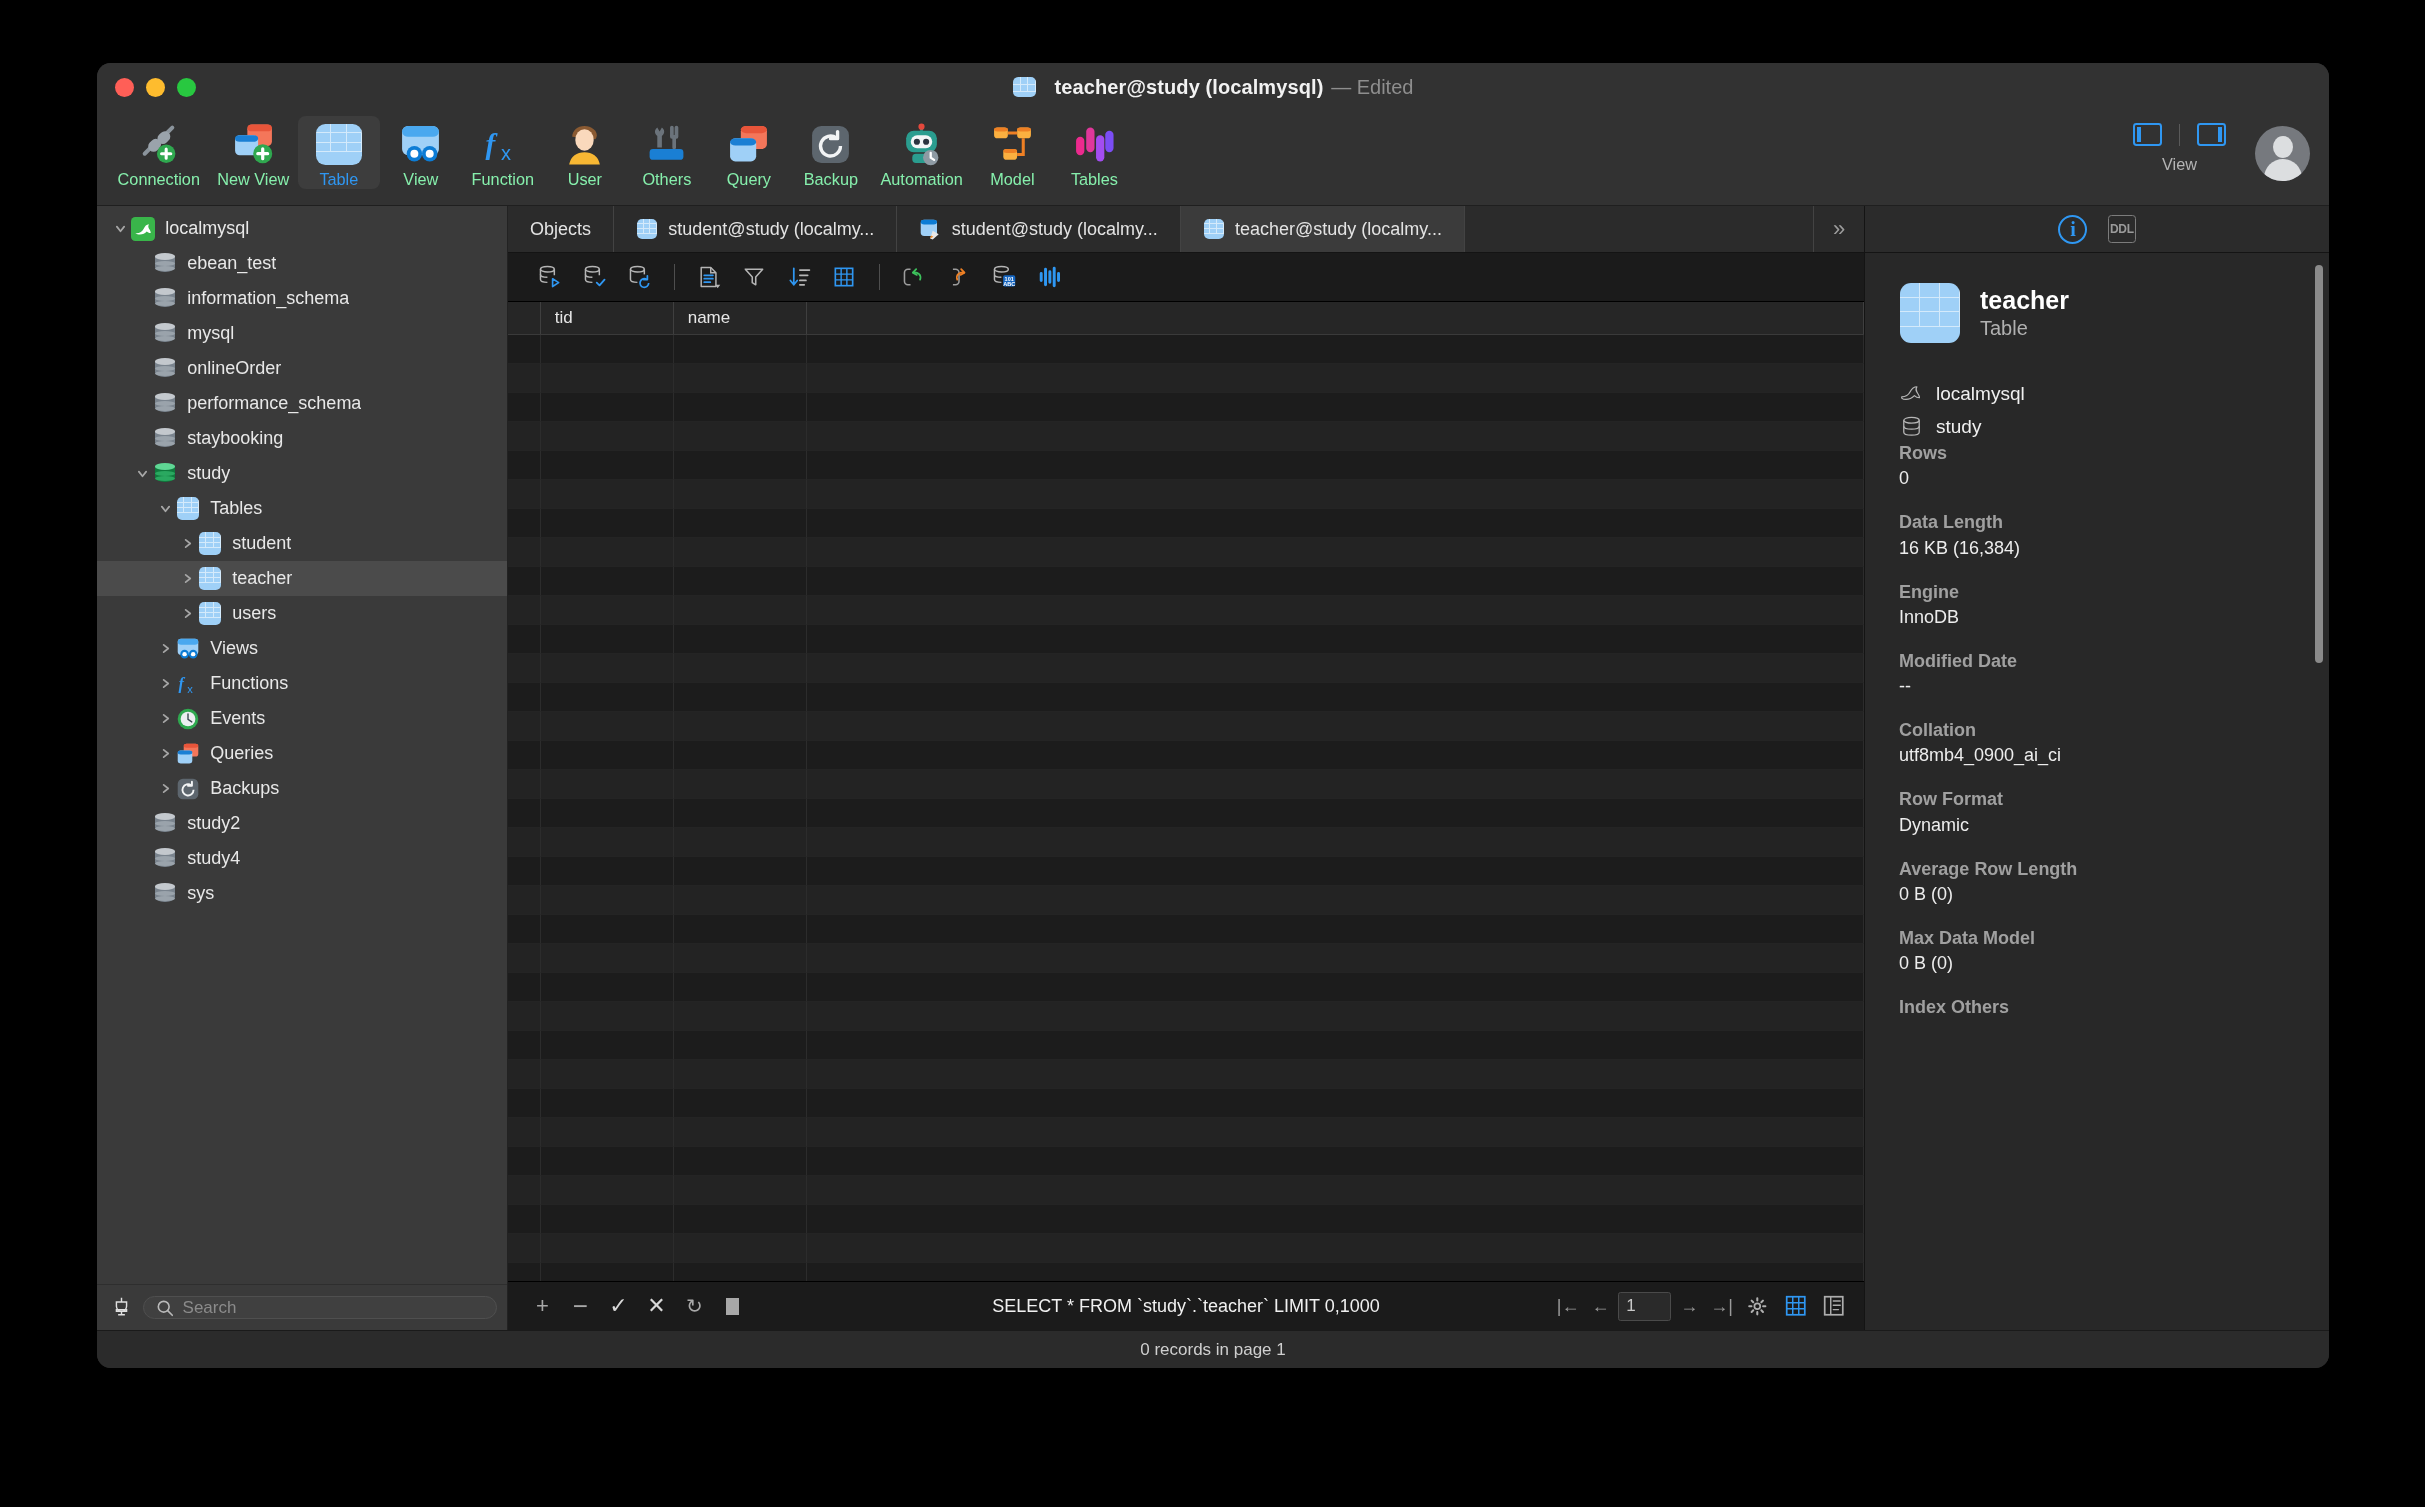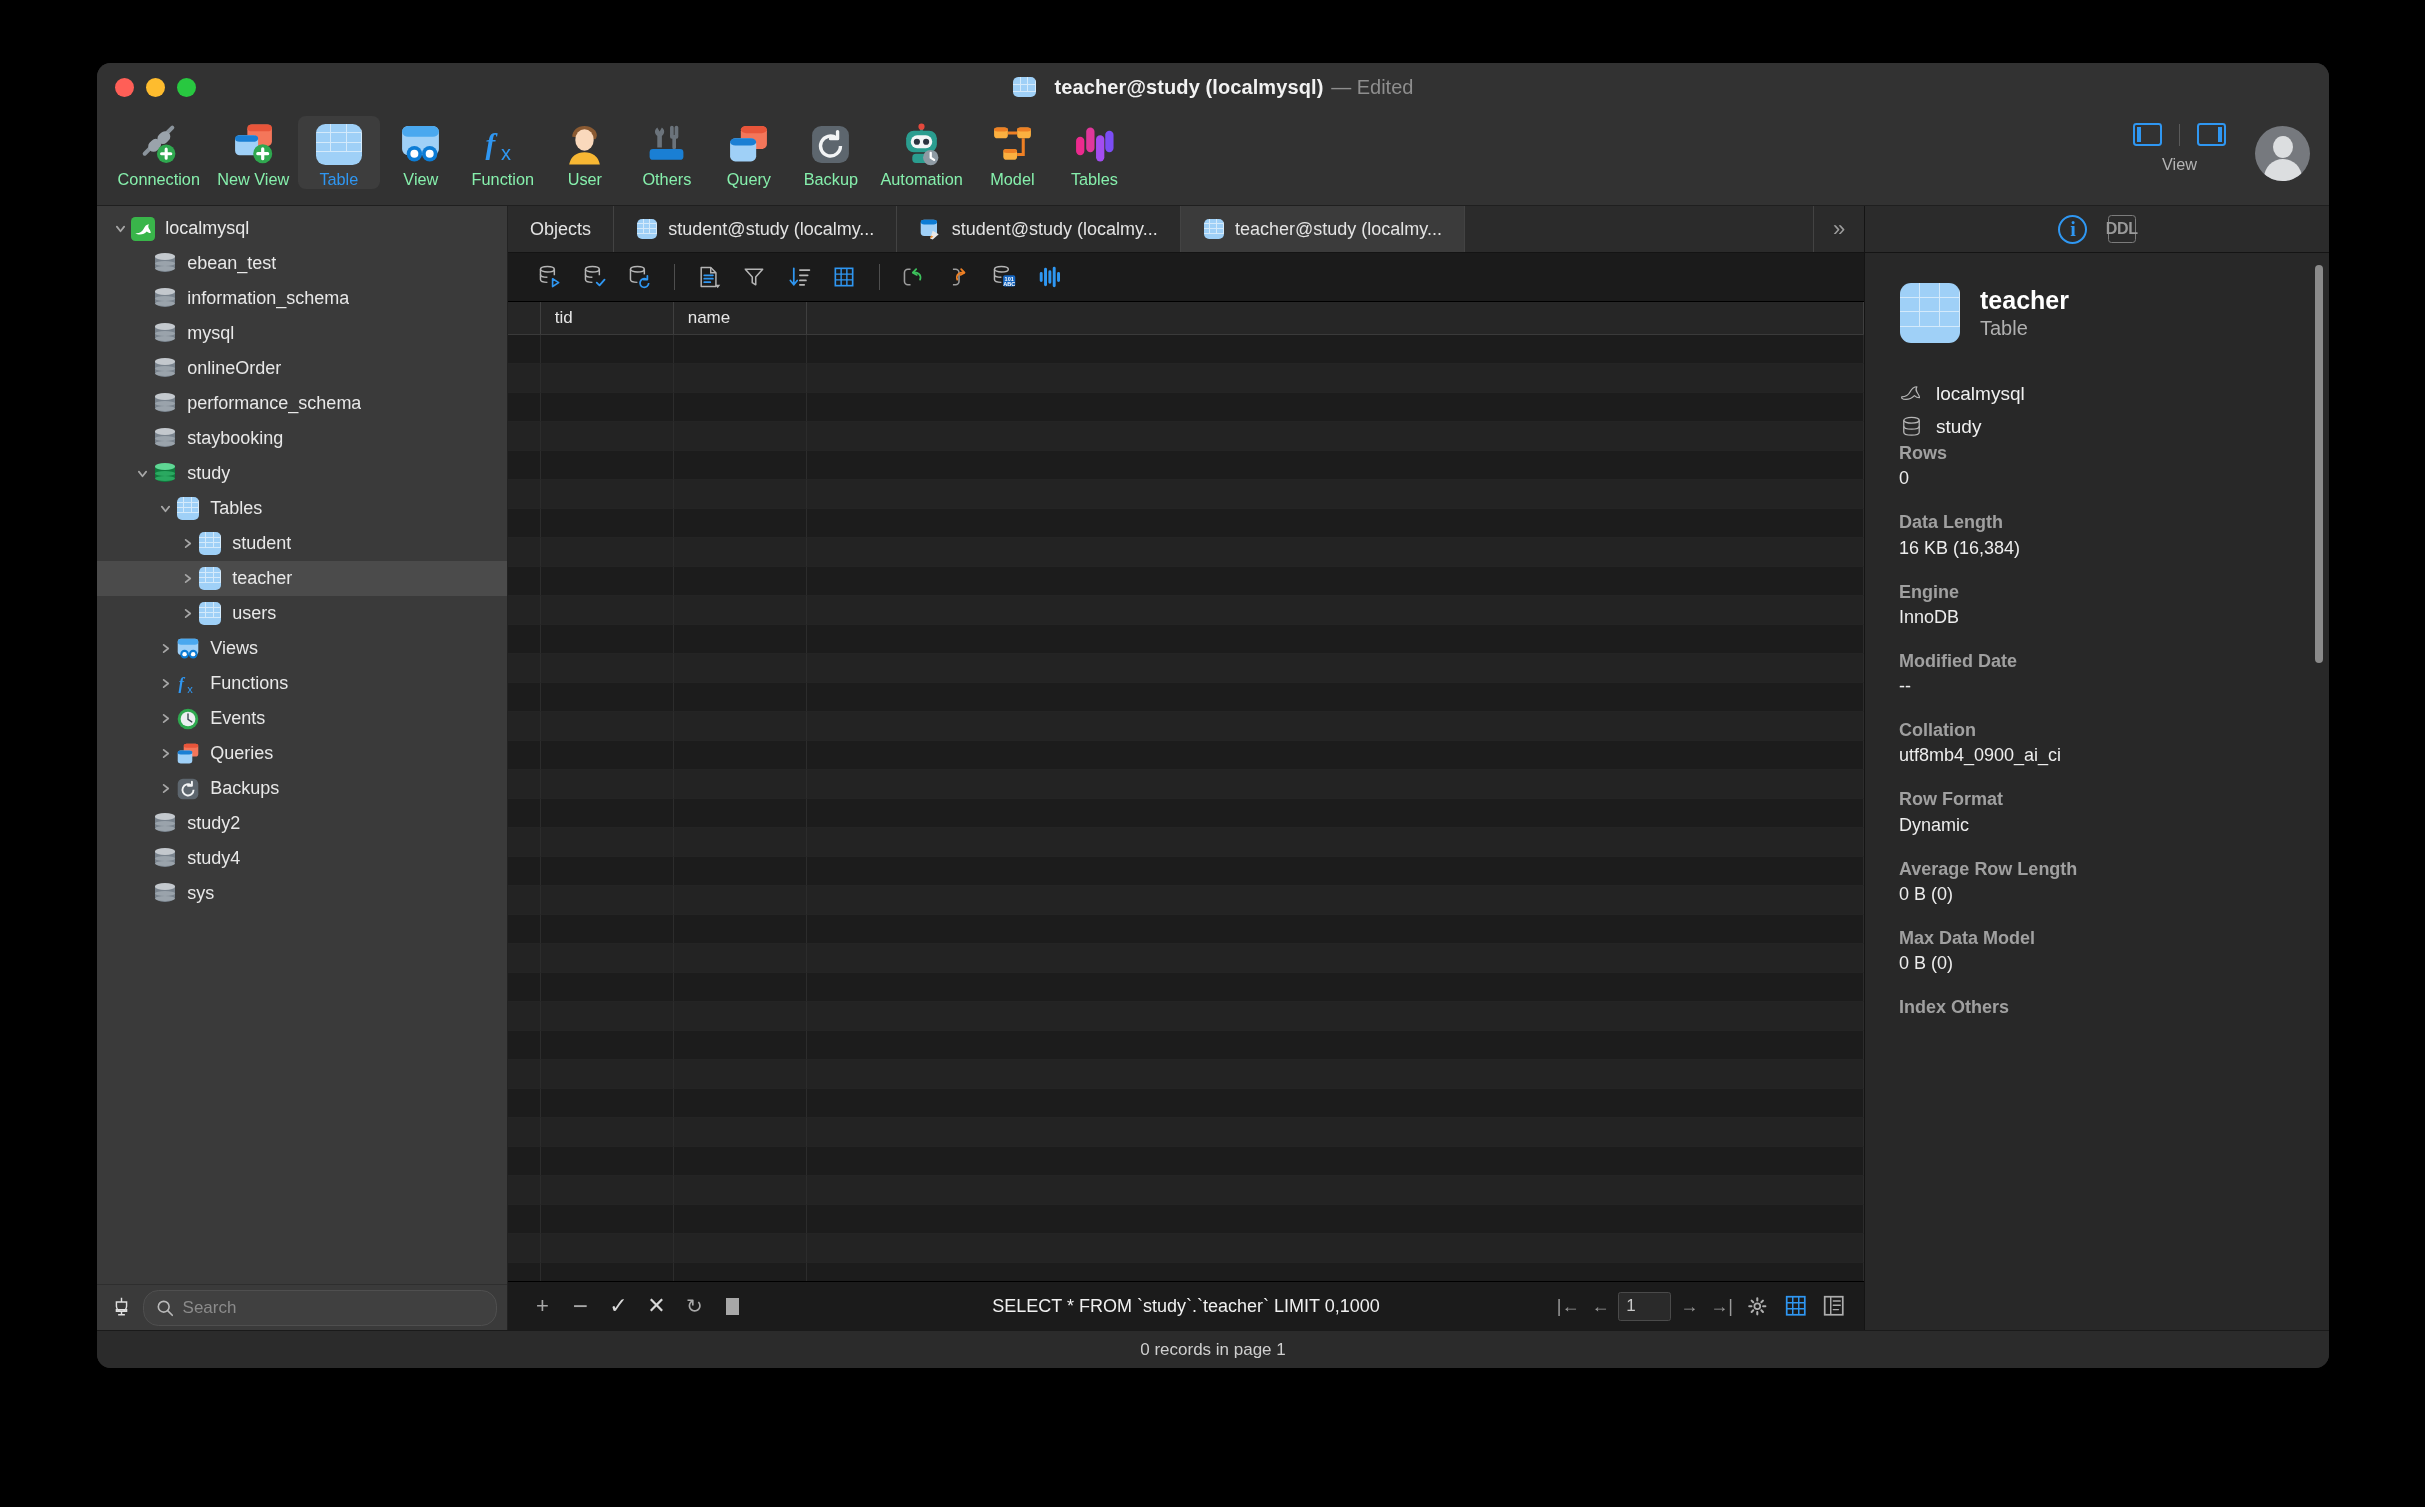--- a/index.html
+++ b/index.html
@@ -155,21 +155,21 @@
   .ic-tbl .gr i { border-right: 0.9px solid rgba(255,255,255,.55); border-bottom: 0.9px solid rgba(255,255,255,.55); }
 
   .sb-bottom {
     height: 46px; flex: 0 0 46px;
     display: flex; align-items: center; gap: 10.3px;
     padding: 0 10.3px 0 13.7px;
     border-top: 0.9px solid #2e2e2e;
   }
   .plug-btn { width: 22px; height: 26px; display:flex; align-items:center; justify-content:center; }
   .search-box {
-    flex: 1; height: 36px; border-radius: 15.4px;
+    flex: 1; height: 23px; border-radius: 15.4px;
     border: 0.9px solid #4f4f4f; background: rgba(255,255,255,.03);
     display: flex; align-items: center; gap: 8.6px; padding: 0 12px;
   }
   .search-ph { font-size: 17px; color: #8b8b8b; }
 
   
   .center { flex: 1; display: flex; flex-direction: column; min-width: 0; background: #1e1e1e; }
 
   .tabbar {
     height: 47px; flex: 0 0 47px;
@@ -258,21 +258,21 @@
   }
   .info-circle {
     width: 29px; height: 29px; border-radius: 50%;
     border: 2.6px solid #2f97f2; color: #2f97f2;
     display: flex; align-items: center; justify-content: center;
     font-size: 20px; font-weight: bold; font-family: "Liberation Serif", serif;
   }
   .ddl-box {
     width: 27.5px; height: 27.5px; border: 1.7px solid #7c7c7c; border-radius: 3.4px;
     display: flex; align-items: center; justify-content: center;
-    font-size: 16px; color: #9a9a9a; font-weight: bold; letter-spacing: -0.3px; text-align: center;
+    font-size: 12px; color: #9a9a9a; font-weight: bold; letter-spacing: -0.3px; text-align: center;
   }
   .rp-body { flex: 1; overflow: hidden; padding: 29px 34px 0; position: relative; }
   .rp-titlerow { display: flex; align-items: center; gap: 19px; }
   .rp-bigico { width: 62px; height: 62px; position: relative; flex: 0 0 62px; }
   .rp-name { font-size: 25px; font-weight: bold; color: #fff; line-height: 1.15; }
   .rp-kind { font-size: 20px; color: #b0b0b0; margin-top: 1.7px; }
   .rp-loc { margin-top: 33px; }
   .rp-locrow { display: flex; align-items: center; gap: 13px; height: 33px; font-size: 19px; color: #f0f0f0; }
   .rp-locico { width: 24px; flex: 0 0 24px; display:flex; align-items:center; justify-content:center; }
   .rp-fields { }

